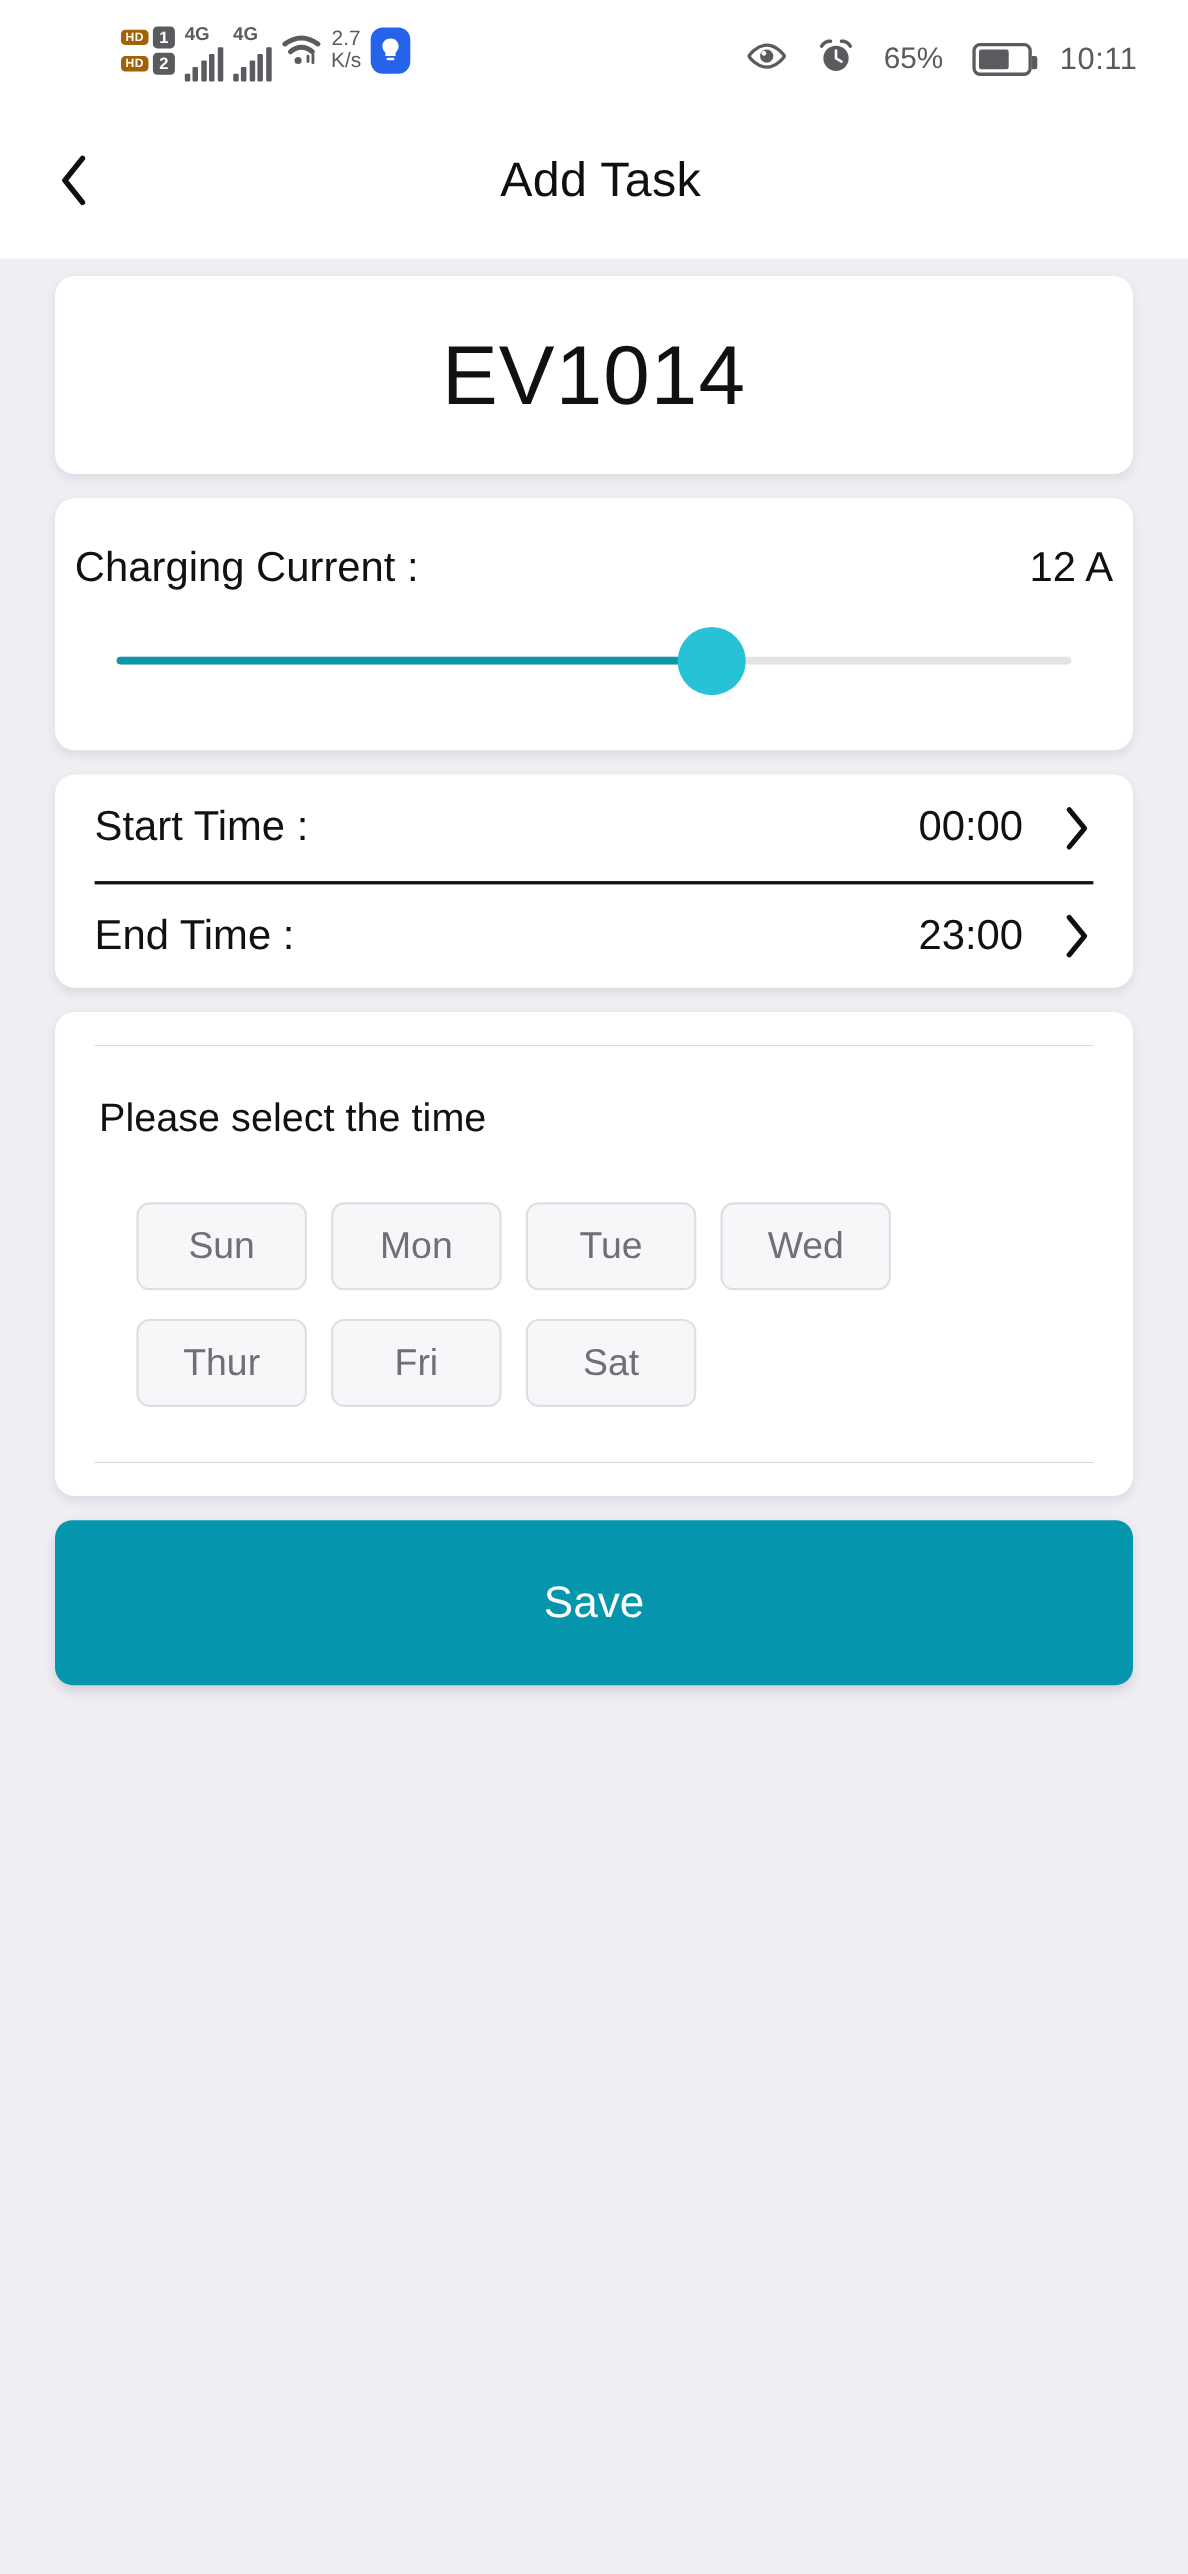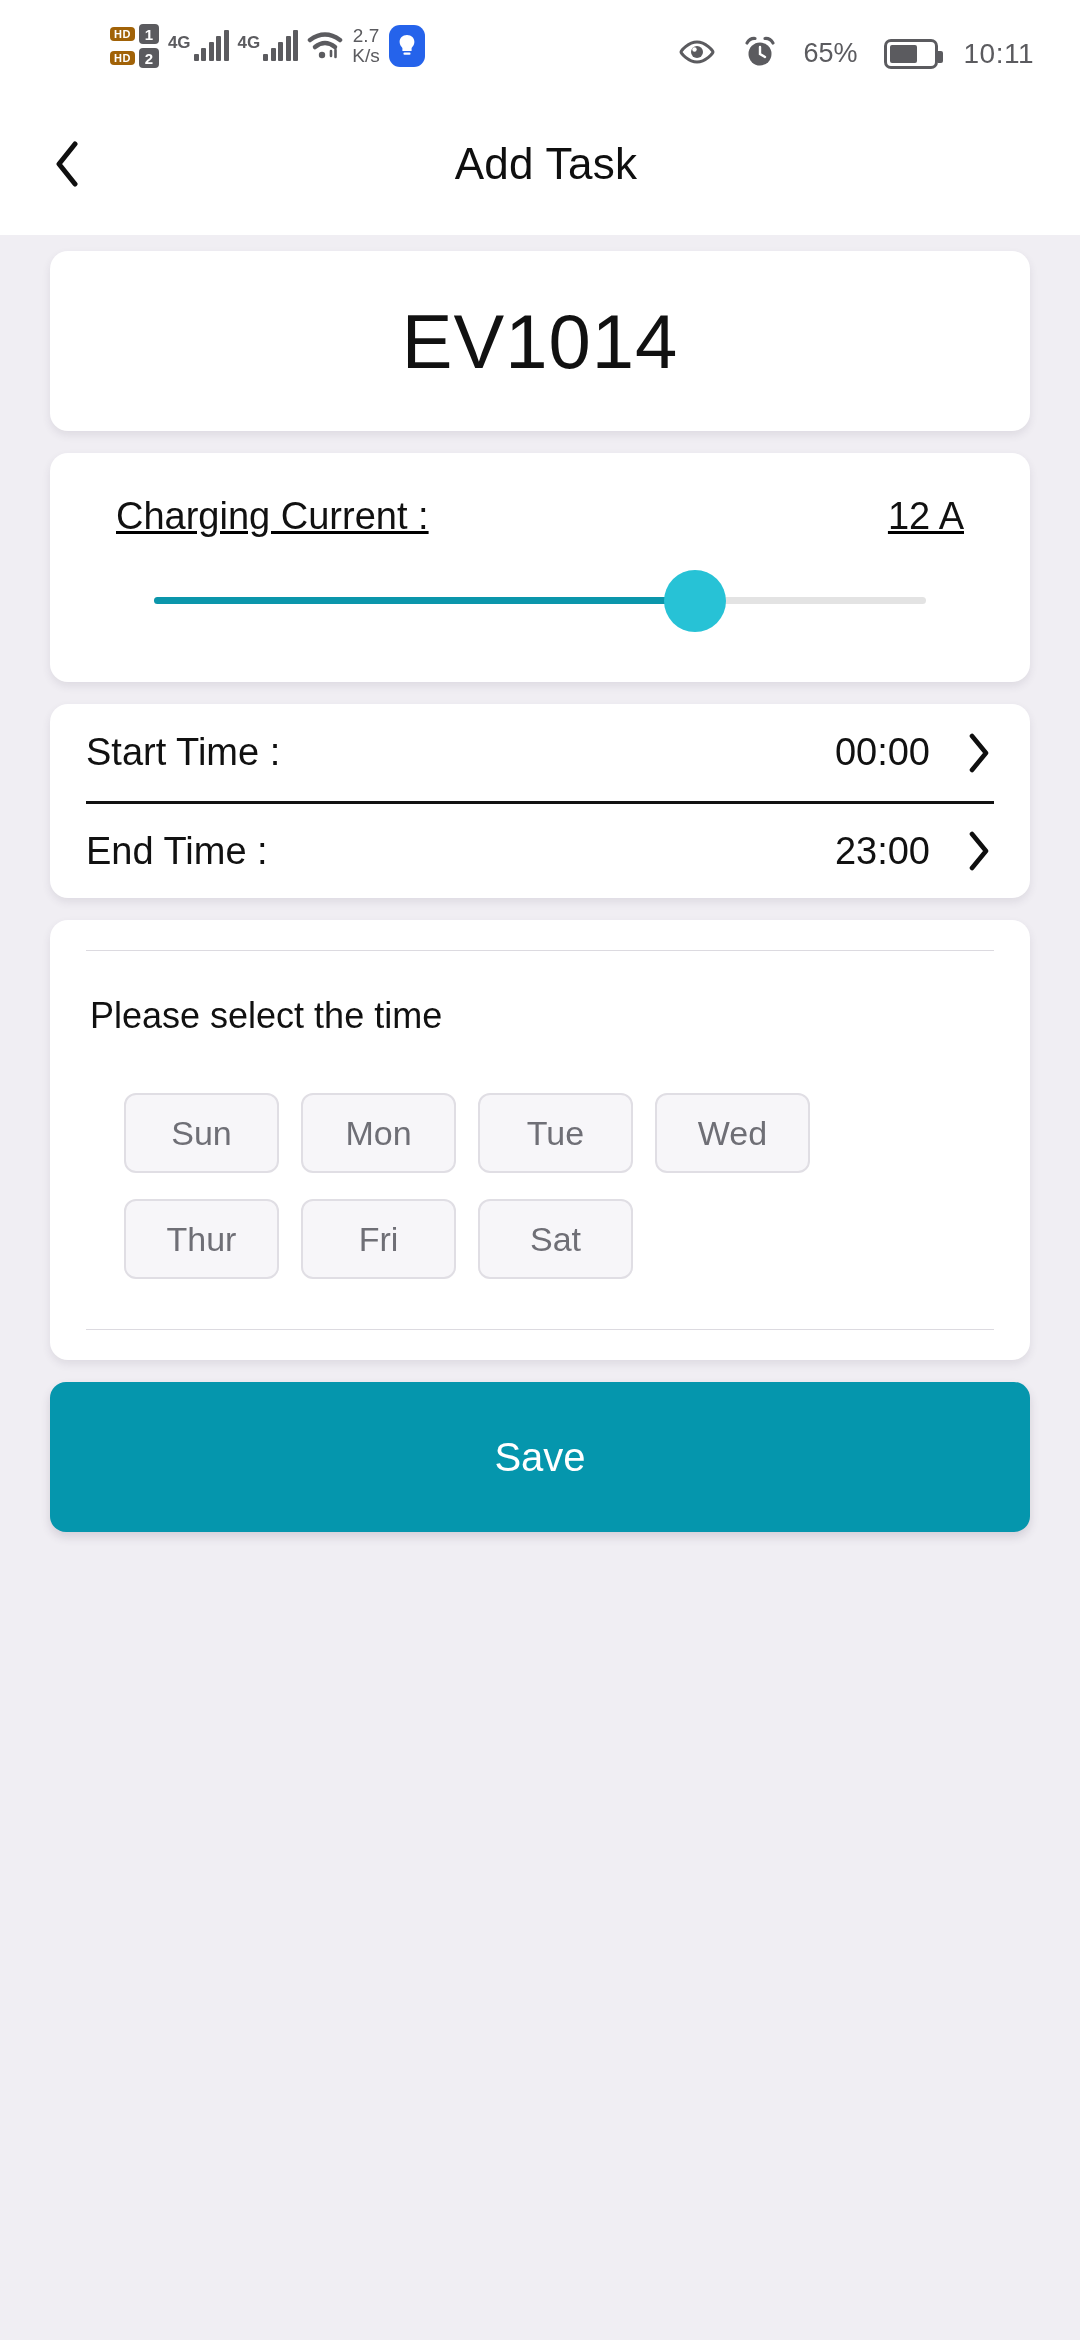--- a/index.html
+++ b/index.html
@@ -31,21 +31,21 @@
     letter-spacing:.5px; line-height:1.15;
   }
   .hd-num{
     background:#5b5b5f; color:#fff;
     font-size:15px; font-weight:bold;
     border-radius:4px; width:20px; height:20px;
     display:flex; align-items:center; justify-content:center;
     line-height:1;
   }
 
-  .signal-group{ display:flex; align-items:flex-end; gap:3px;}
+  .signal-group{ display:flex; align-items:flex-end; gap:3px;flex-direction:column;}
   .net-label{ font-size:17px; color:#5b5b5f; font-weight:bold; align-self:flex-start; margin-top:2px;}
   .bars{ display:flex; align-items:flex-end; gap:2.5px; height:30px;}
   .bars i{ display:block; width:5px; background:#5b5b5f; border-radius:1px;}
   .bars i:nth-child(1){height:7px;}
   .bars i:nth-child(2){height:13px;}
   .bars i:nth-child(3){height:19px;}
   .bars i:nth-child(4){height:25px;}
   .bars i:nth-child(5){height:31px;}
 
   .wifi-ico{ width:36px; height:30px; position:relative; }
@@ -99,21 +99,21 @@
   }
 
   
   .card-device{
     height:180px; display:flex; align-items:center; justify-content:center;
     margin-top:16px;
   }
   .device-name{ font-size:76px; color:#111; font-weight:400; letter-spacing:1px;}
 
   
-  .card-current{ padding:42px 66px 48px;text-decoration:underline; }
+  .card-current{ padding:42px 18px 48px; }
   .row-label{
     display:flex; align-items:baseline; justify-content:space-between;
   }
   .label-txt{ font-size:38px; color:#111; }
   .value-txt{ font-size:38px; color:#111; }
 
   .slider-wrap{
     position:relative; height:70px; margin-top:26px;
     padding:0 38px;
   }

